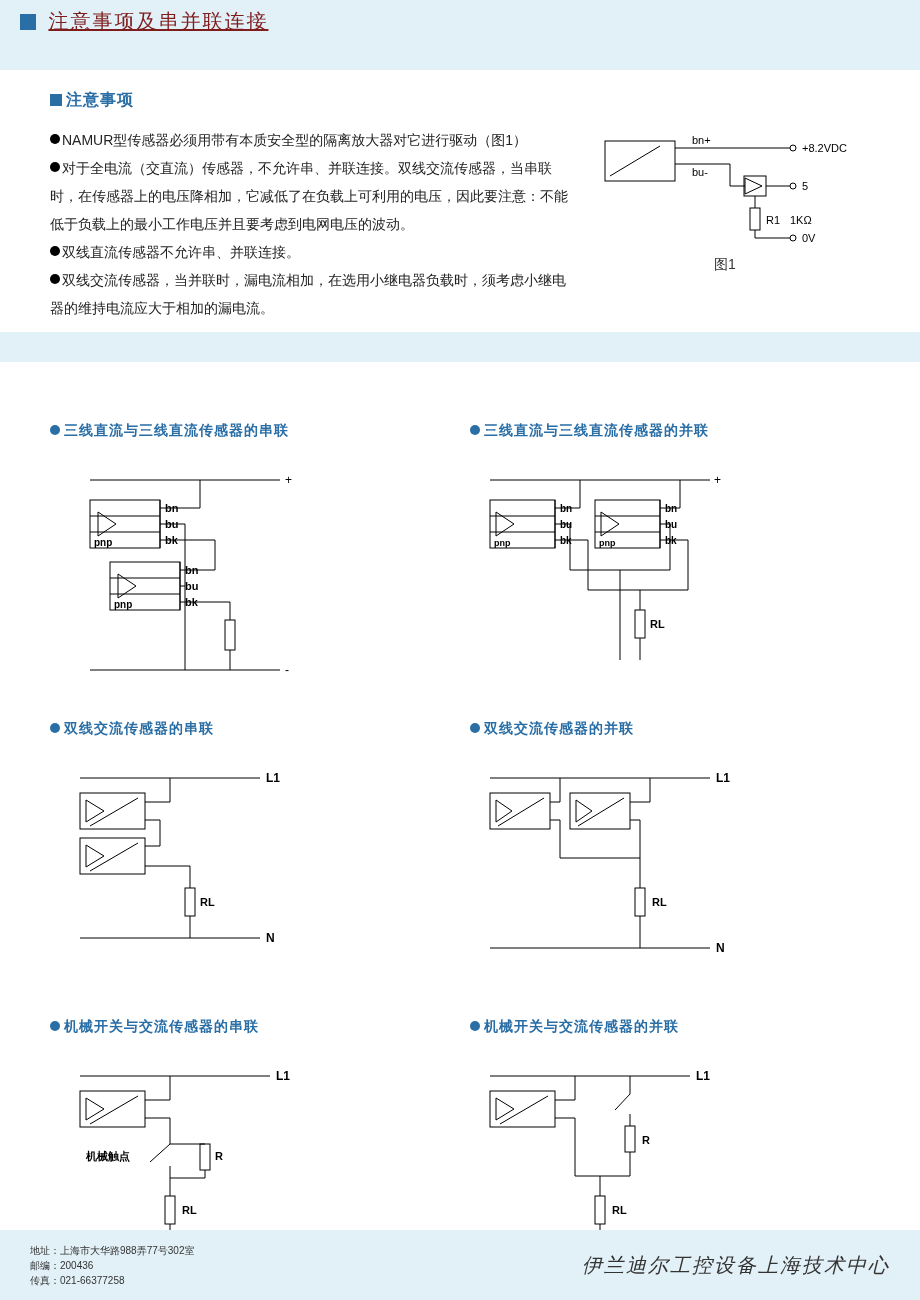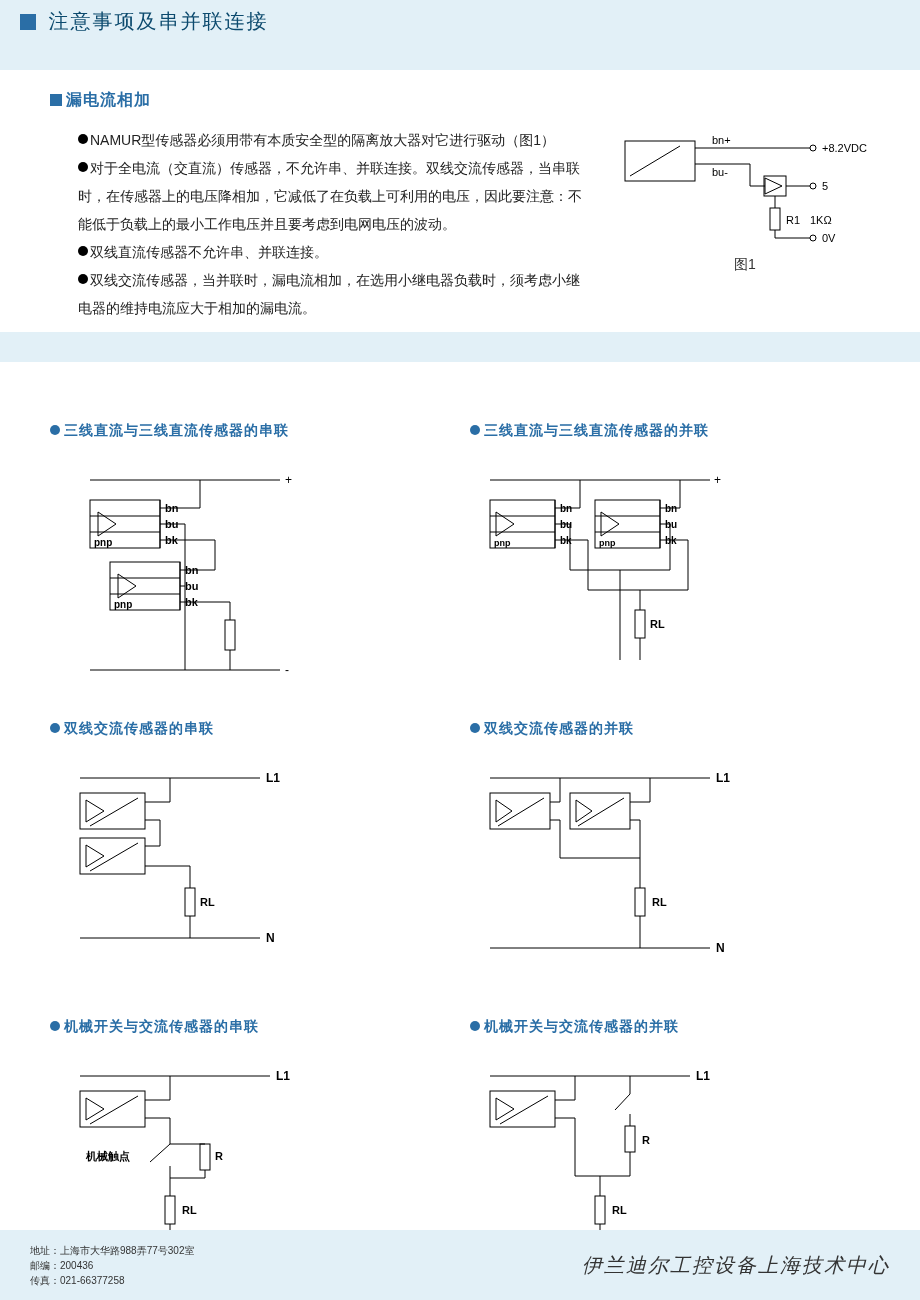--- a/index.html
+++ b/index.html
@@ -9,27 +9,27 @@
     background: #ffffff;
     font-family: "Microsoft YaHei", "SimSun", sans-serif;
     position: relative;
   }
   .band {
     background: #e2f0f7;
     width: 100%;
   }
   .header-band { height: 40px; padding: 8px 20px; }
   .header-band .marker { display: inline-block; width: 16px; height: 16px; background: #2a6ea6; vertical-align: middle; margin-right: 8px; }
-  .header-title { font-size: 20px; color: #0c4a6e; letter-spacing: 2px; vertical-align: middle; }
+  .header-title { font-size: 20px; color: #7f1d1d; letter-spacing: 2px; vertical-align: middle; text-decoration: underline; }
   .spacer-band { height: 30px; }
   .content { padding: 20px 50px 10px 50px; }
   .section-head { color: #2a6ea6; font-size: 16px; font-weight: bold; margin-bottom: 15px; letter-spacing: 1px; }
   .sq { display: inline-block; width: 12px; height: 12px; background: #2a6ea6; margin-right: 4px; vertical-align: -1px; }
   .note-row { display: flex; align-items: flex-start; }
-  .note-text { flex: 1; font-size: 14px; line-height: 2; color: #222; max-width: 520px; margin-left: 28px; }
+  .note-text { flex: 1; font-size: 14px; line-height: 2; color: #222; max-width: 520px; }
   .bullet { display: inline-block; width: 10px; height: 10px; background: #000; border-radius: 50%; margin-right: 2px; vertical-align: 1px; }
   .fig1-wrap { margin-left: 30px; }
   .fig1-label { font-size: 14px; text-align: center; margin-top: 6px; color: #333; }
   .diag-grid {
     display: grid;
     grid-template-columns: repeat(2, 1fr);
     column-gap: 20px;
     row-gap: 30px;
     margin-top: 10px;
   }
@@ -56,21 +56,21 @@
 <body>
 
 <div class="band header-band">
   <span class="marker"></span>
   <span class="header-title">注意事项及串并联连接</span>
 </div>
 <div class="band spacer-band"></div>
 
 <div class="content">
   <div class="section-head">
-    <span class="sq"></span><span>漏电流相加</span>
+    <span class="sq"></span><span>注意事项</span>
   </div>
   <div class="note-row">
     <div class="note-text">
       <p><span class="bullet"></span><span>NAMUR型传感器必须用带有本质安全型的隔离放大器对它进行驱动（图1）</span></p>
       <p><span class="bullet"></span><span>对于全电流（交直流）传感器，不允许串、并联连接。双线交流传感器，当串联时，在传感器上的电压降相加，它减低了在负载上可利用的电压，因此要注意：不能低于负载上的最小工作电压并且要考虑到电网电压的波动。</span></p>
       <p><span class="bullet"></span><span>双线直流传感器不允许串、并联连接。</span></p>
       <p><span class="bullet"></span><span>双线交流传感器，当并联时，漏电流相加，在选用小继电器负载时，须考虑小继电器的维持电流应大于相加的漏电流。</span></p>
     </div>
     <div class="fig1-wrap">
       <svg width="250" height="120">

